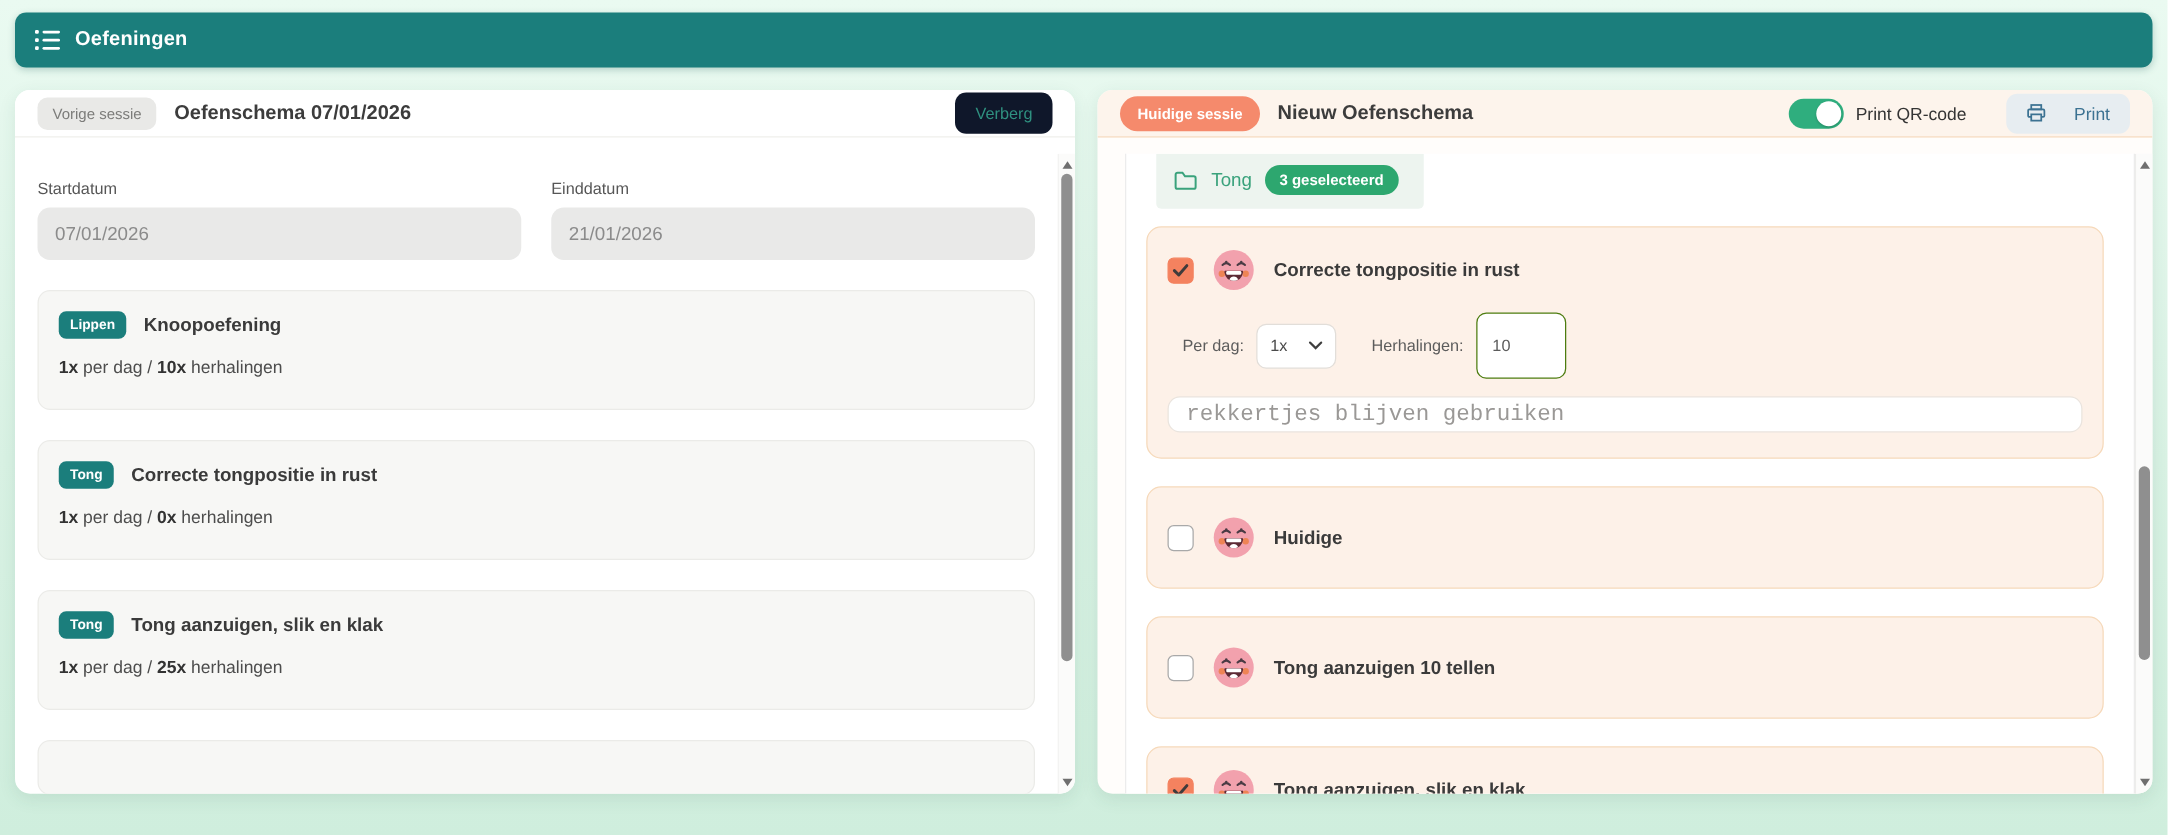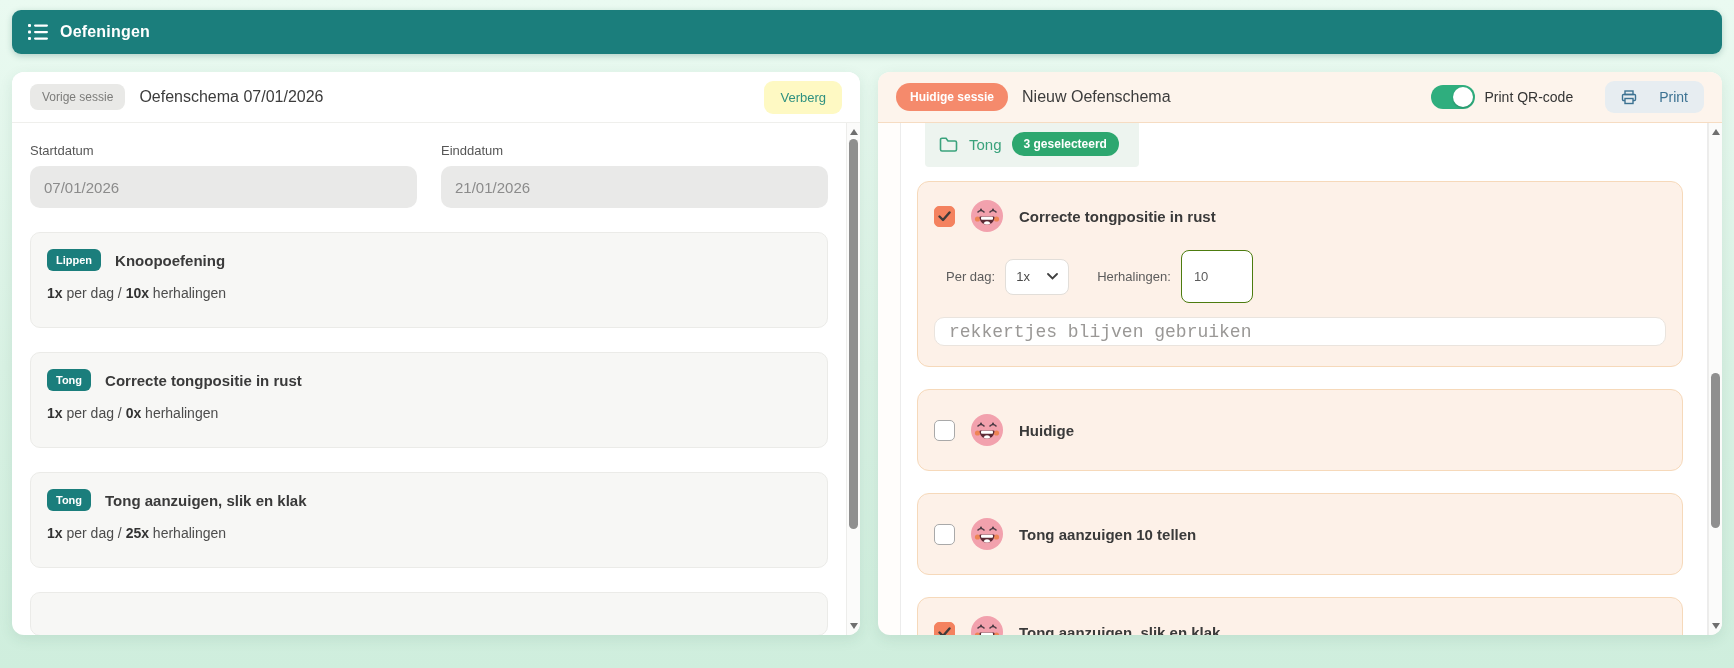--- a/index.html
+++ b/index.html
@@ -17,36 +17,36 @@
   }
   .topbar .title { color:#fff; font-size:16px; font-weight:bold; letter-spacing:.2px; }
   
   .panel {
     position:absolute; top:72px; height:563px; border-radius:12px;
     box-shadow:0 4px 14px rgba(40,90,70,.10); overflow:hidden; background:#fff;
   }
   .panel.left  { left:12px;  width:848px; }
   .panel.right { left:878px; width:844px; background:#fffdfb; }
   .panel-head {
-    height:51px; display:flex; align-items:center; gap:14px; padding:0 18px;
+    height:38px; display:flex; align-items:center; gap:14px; padding:0 18px;
   }
   .panel.left  .panel-head { border-bottom:1px solid #efefec; background:#fff; }
   .panel.right .panel-head { border-bottom:1px solid #f6dcc2; background:#fdf4ec; }
   .chip-gray {
     background:#e9e9e7; color:#7c7c7a; font-size:12px; padding:6px 12px;
     border-radius:8px; white-space:nowrap;
   }
   .chip-salmon {
     background:#f58a6c; color:#fff; font-size:12px; font-weight:bold;
     padding:7px 14px; border-radius:16px; white-space:nowrap;
   }
-  .panel-title { font-size:16px; font-weight:normal; color:#3c3c3c; }
+  .panel-title { font-size:16px; font-weight:bold; color:#3c3c3c; }
   .spacer { flex:1; }
   .btn-verberg {
-    background:#fef9c3; color:#2f9180; font-size:13px; padding:9px 16px;
+    background:#0f172a; color:#2f9180; font-size:13px; padding:9px 16px;
     border:none; border-radius:9px; cursor:pointer;
   }
   
   .toggle-row { display:flex; align-items:center; gap:10px; }
   .toggle { width:44px; height:24px; border-radius:12px; background:#2fae7e; position:relative; cursor:pointer; }
   .toggle .knob { position:absolute; top:2px; right:2px; width:20px; height:20px; border-radius:50%; background:#fff; box-shadow:0 1px 2px rgba(0,0,0,.2); }
   .toggle-label { font-size:14px; color:#343434; }
   .btn-print {
     margin-left:18px; background:#e7edf1; color:#3c7292; font-size:14px;
     border:none; border-radius:9px; padding:8px 16px; display:flex; align-items:center; gap:22px; cursor:pointer;

